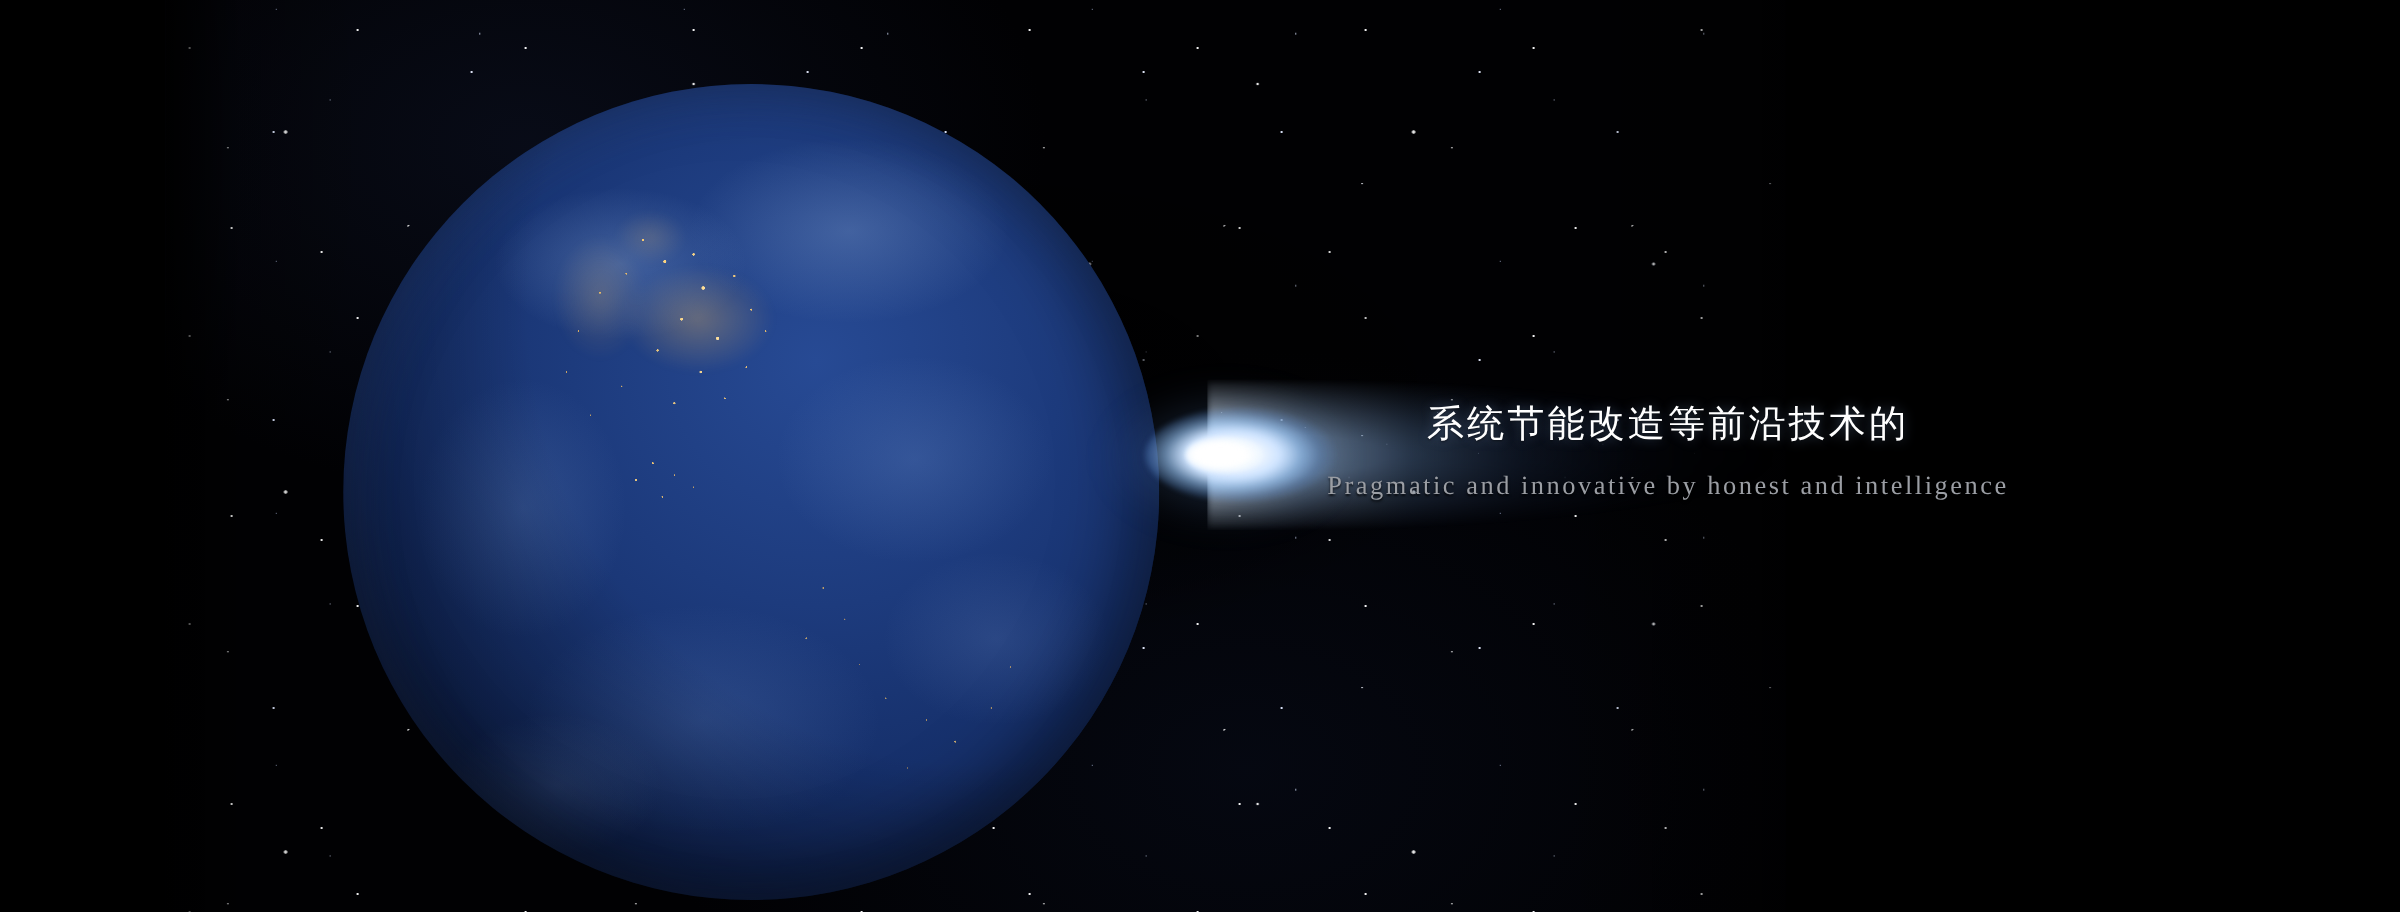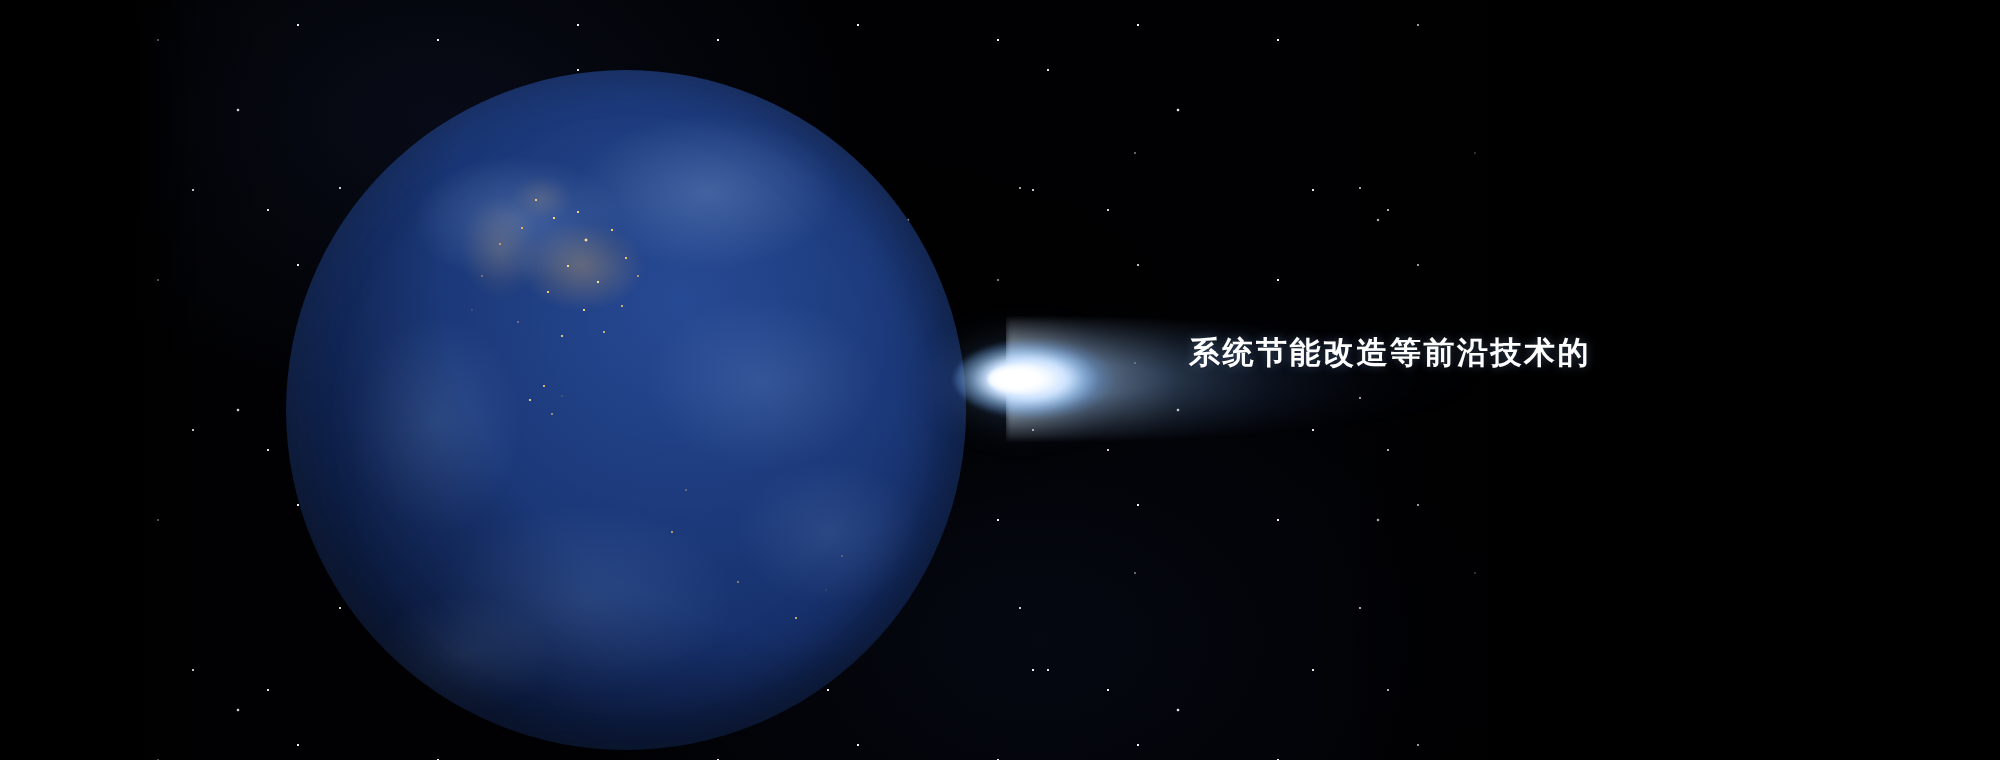--- a/index.html
+++ b/index.html
@@ -290,21 +290,21 @@
     left: 980px;
     top: 330px;
     width: 820px;
     text-align: center;
   }
   .headline {
     color: #ffffff;
     font-size: 31px;
     line-height: 46px;
     letter-spacing: 2.5px;
-    font-weight: 700;
+    font-weight: 400;
     text-shadow: 0 0 10px rgba(150,190,245,0.35), 0 1px 2px rgba(0,0,0,0.7);
     white-space: nowrap;
   }
   .tagline {
     margin-top: 16px;
     color: #9b9ea4;
     font-family: "Liberation Serif", serif;
     font-size: 22px;
     letter-spacing: 2.1px;
     white-space: nowrap;
@@ -338,15 +338,16 @@
       <div id="comet-halo"></div>
       <div id="comet-tail"></div>
       <div id="comet-tail-speckle"></div>
       <div id="comet-head"></div>
       <div id="comet-core"></div>
     </div>
   </div>
 
   <div id="copy">
     <div class="headline">系统节能改造等前沿技术的</div>
+    <div class="tagline">Pragmatic and innovative by honest and intelligence</div>
   </div>
 
 </div>
 
 </body></html>

